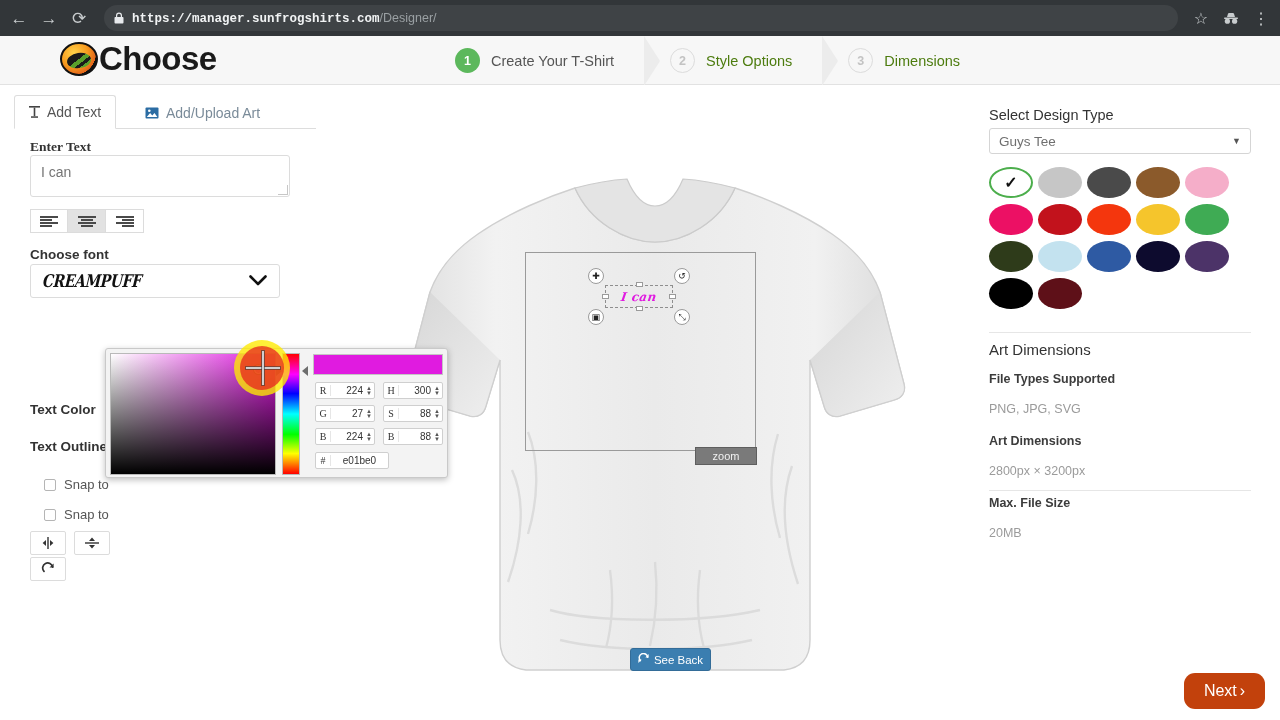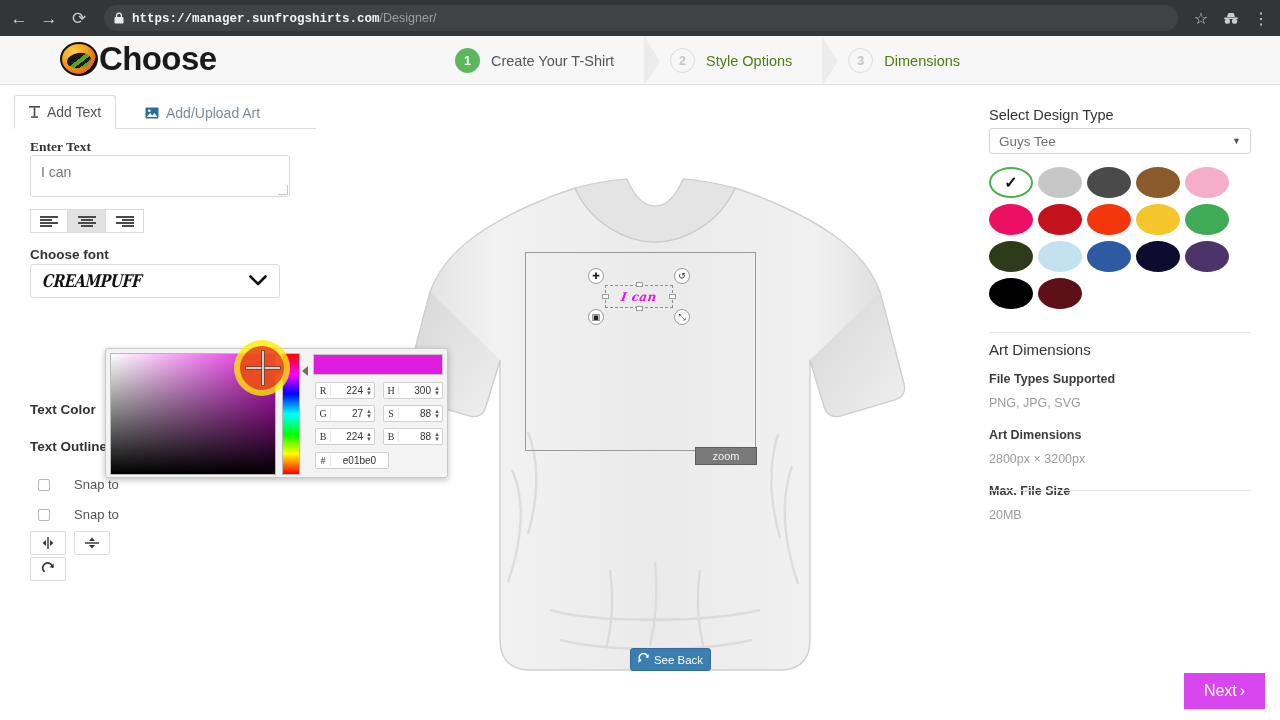--- a/index.html
+++ b/index.html
@@ -112,21 +112,21 @@
   #font-name { font-size: 14px; color: #111; font-weight: 700; font-style: italic;
     transform: scaleY(1.25) skewX(-6deg); letter-spacing: -0.4px; font-family: "DejaVu Serif", serif; }
 
   #textcolor-label { position: absolute; left: 30px; top: 317px; }
   #textcolor-swatch {
     position: absolute; left: 113px; top: 311px; width: 29px; height: 27px;
     border-radius: 50%; cursor: pointer;
   }
   #outline-label { position: absolute; left: 30px; top: 354px; }
 
-  .snap-row { position: absolute; left: 38px; display: flex; align-items: center; gap: 16px; }
+  .snap-row { position: absolute; left: 44px; display: flex; align-items: center; }
   #snap-row-1 { top: 392px; }
   #snap-row-2 { top: 422px; }
   .snap-box {
     width: 12px; height: 12px; border: 1px solid #b5b5b5; background: #fff;
     border-radius: 2px; margin-right: 8px; cursor: pointer;
   }
   .snap-text { font-size: 13px; color: #555; white-space: nowrap; }
 
   #tool-row { position: absolute; left: 30px; top: 446px; display: flex; gap: 8px; }
   #reset-row { position: absolute; left: 30px; top: 472px; }
@@ -260,26 +260,26 @@
   .swatch { width: 44px; height: 31px; border-radius: 50%; cursor: pointer; position: relative; }
   .swatch.selected { background: #fff !important; border: 2px solid #4cae4c; }
   .swatch-check {
     position: absolute; inset: 0; display: flex; align-items: center;
     justify-content: center; font-size: 16px; color: #111; font-weight: 700;
   }
   #guidelines-divider { position: absolute; left: 9px; top: 247px; width: 262px; height: 1px; background: #e6e6e6; }
   #art-guidelines { position: absolute; left: 9px; top: 256px; width: 262px; }
   #ag-title { font-size: 15px; color: #333; margin-bottom: 14px; }
   .ag-head { font-size: 12.5px; color: #3c3c3c; font-weight: 700; }
-  .ag-val { font-size: 12.5px; color: #9b9b9b; margin-top: 10px; margin-bottom: 18px; }
+  .ag-val { font-size: 12.5px; color: #9b9b9b; margin-top: 16px; margin-bottom: 18px; }
   #guidelines-divider-bottom { position: absolute; left: 9px; top: 405px; width: 262px; height: 1px; background: #e6e6e6; }
 
   #next-btn {
     position: absolute; left: 1184px; top: 673px; width: 81px; height: 36px;
-    background: #d946ef; border-radius: 0; color: #fff; font-size: 16px;
+    background: #c2410c; border-radius: 11px; color: #fff; font-size: 16px;
     display: flex; align-items: center; justify-content: center; gap: 3px; cursor: pointer;
   }
 </style>
 </head>
 <body>
 
 <div id="browser-chrome">
   <div id="nav-buttons">
     <div class="nav-btn">←</div>
     <div class="nav-btn">→</div>

